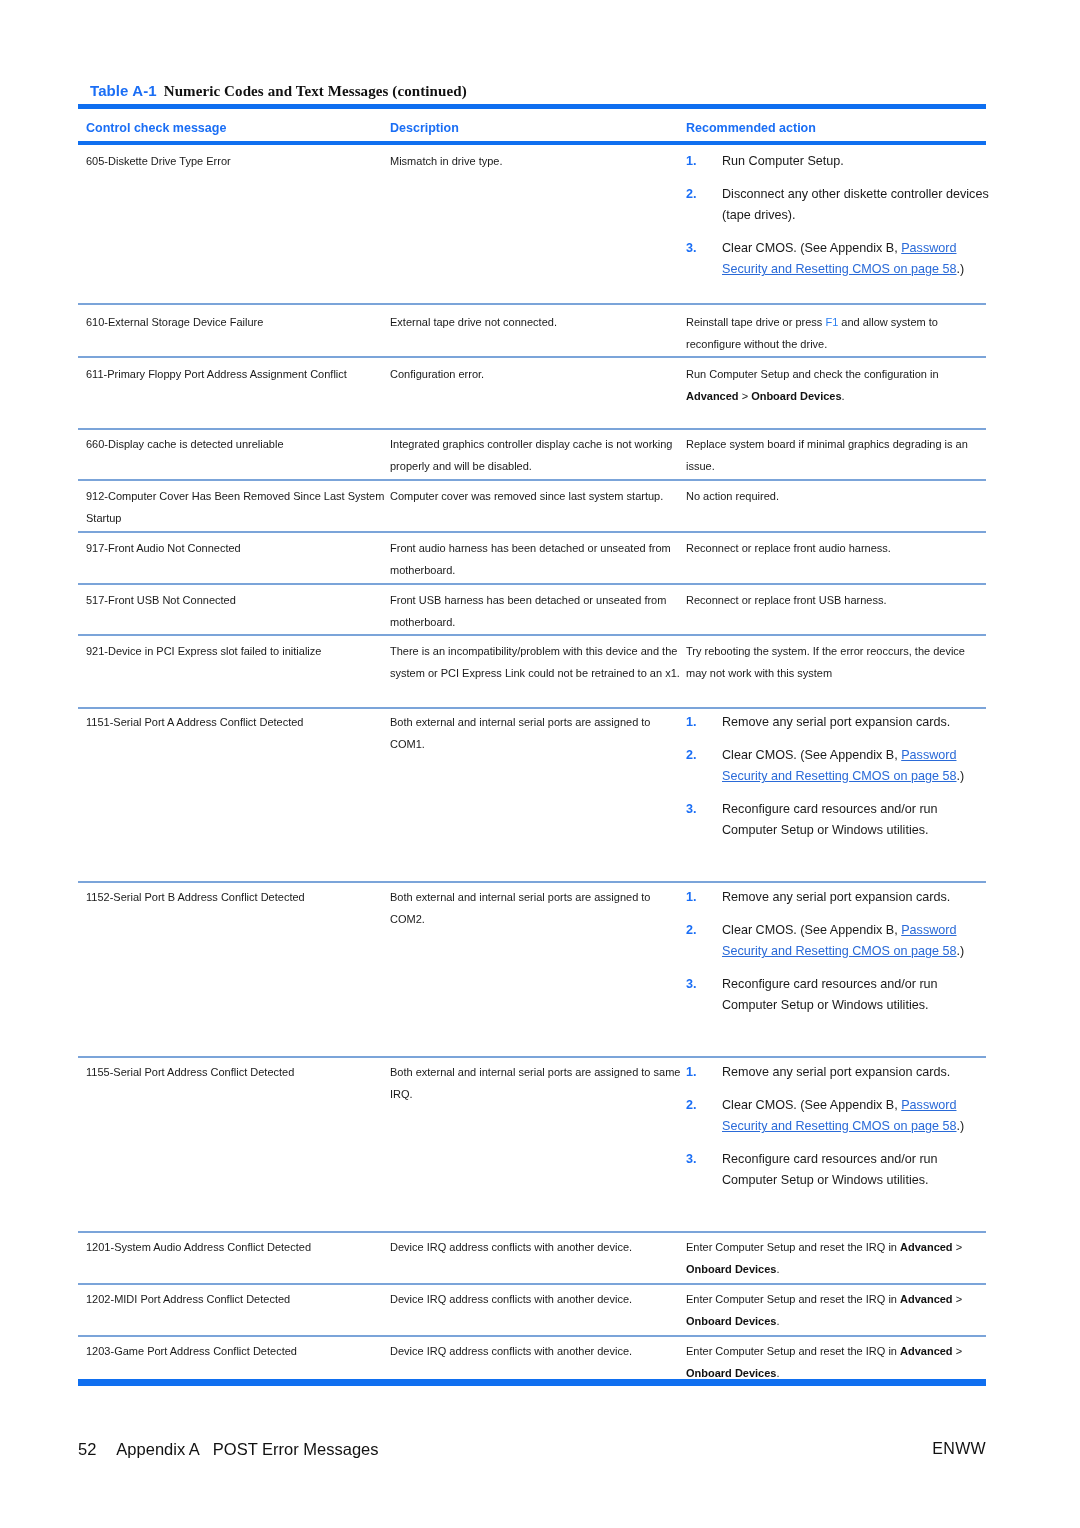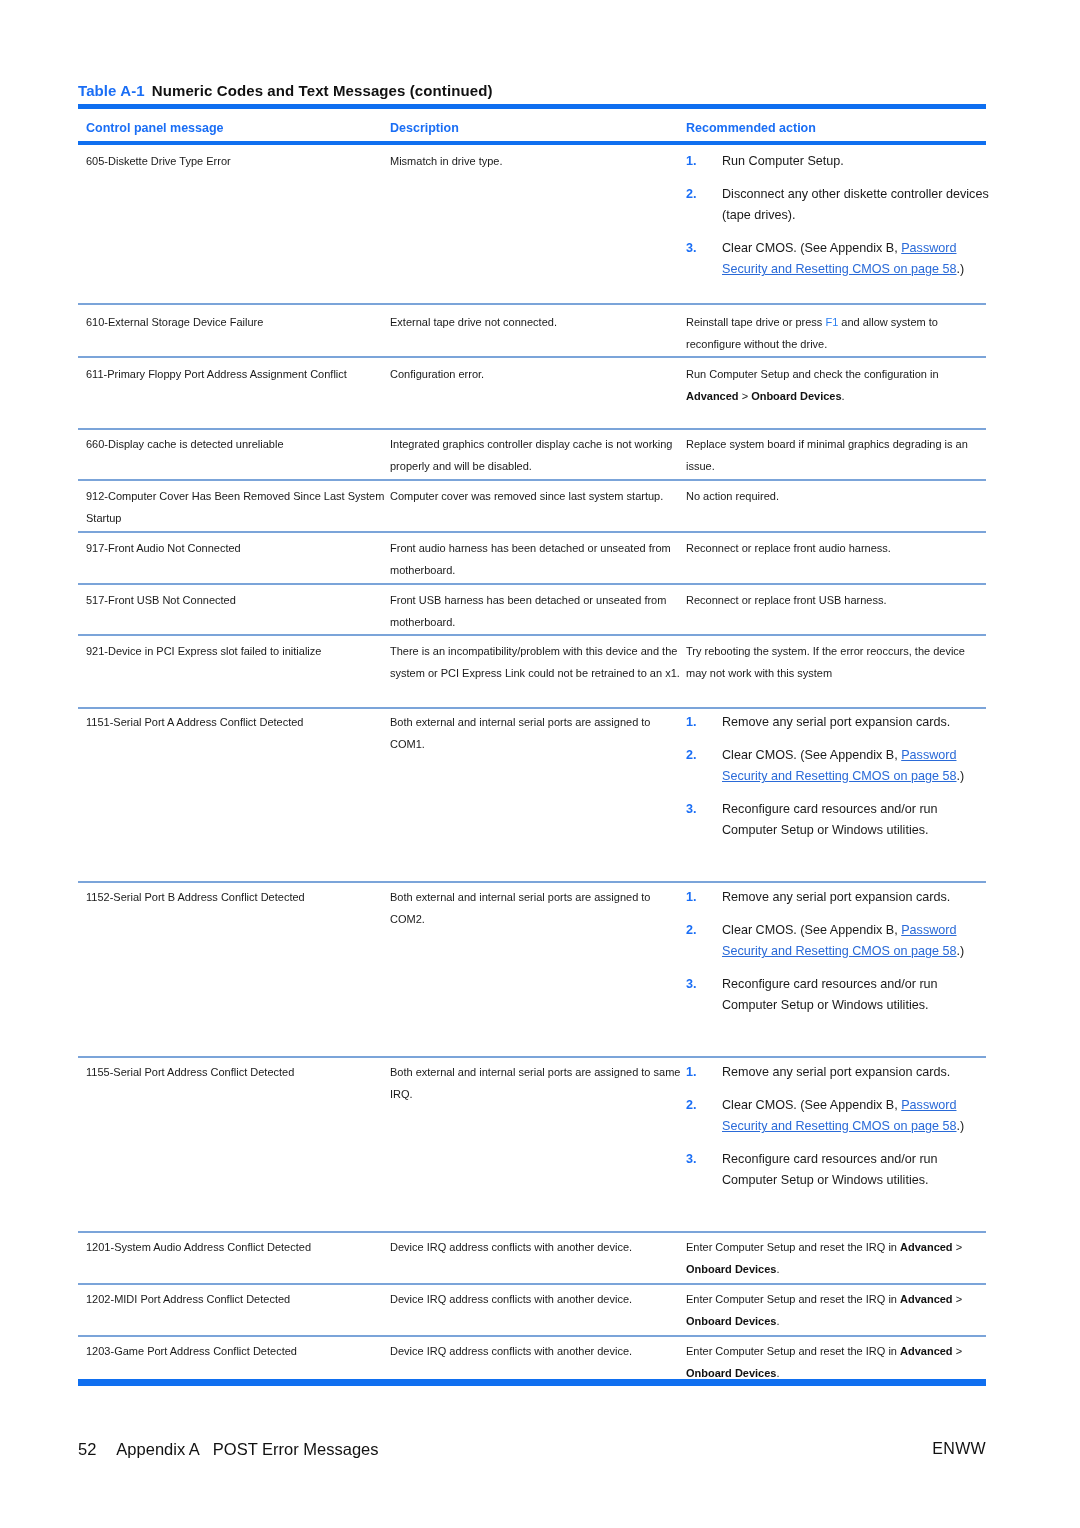--- a/index.html
+++ b/index.html
@@ -29,25 +29,27 @@
     left: 78px;
     top: 82px;
     font-size: 15px;
     font-weight: bold;
     letter-spacing: 0.1px;
     white-space: nowrap;
   }
   .caption-label {
     color: #1a6ef5;
     font-weight: bold;
+    margin-left: 12px;
   }
   .caption-text {
     color: #111111;
     font-weight: bold;
     margin-left: 7px;
+    font-family: Liberation Serif, serif;
   }
 
   
   .rule-thick-top {
     position: absolute;
     left: 78px;
     top: 104px;
     width: 908px;
     height: 5px;
     background: #0f6ff0;
@@ -161,21 +163,21 @@
 <body>
 
 <div class="page">
 
   <div class="table-caption">
     <span class="caption-label">Table A-1</span><span class="caption-text">Numeric Codes and Text Messages (continued)</span>
   </div>
 
   <div class="rule-thick-top"></div>
 
-  <div class="col-head ch1">Control panel message</div>
+  <div class="col-head ch1">Control check message</div>
   <div class="col-head ch2">Description</div>
   <div class="col-head ch3">Recommended action</div>
 
   <div class="rule-head-bottom"></div>
 
   <div class="cell c1" style="top:151px">
     <p>605-Diskette Drive Type Error</p>
   </div>
   <div class="cell c2" style="top:151px">
     <p>Mismatch in drive type.</p>

